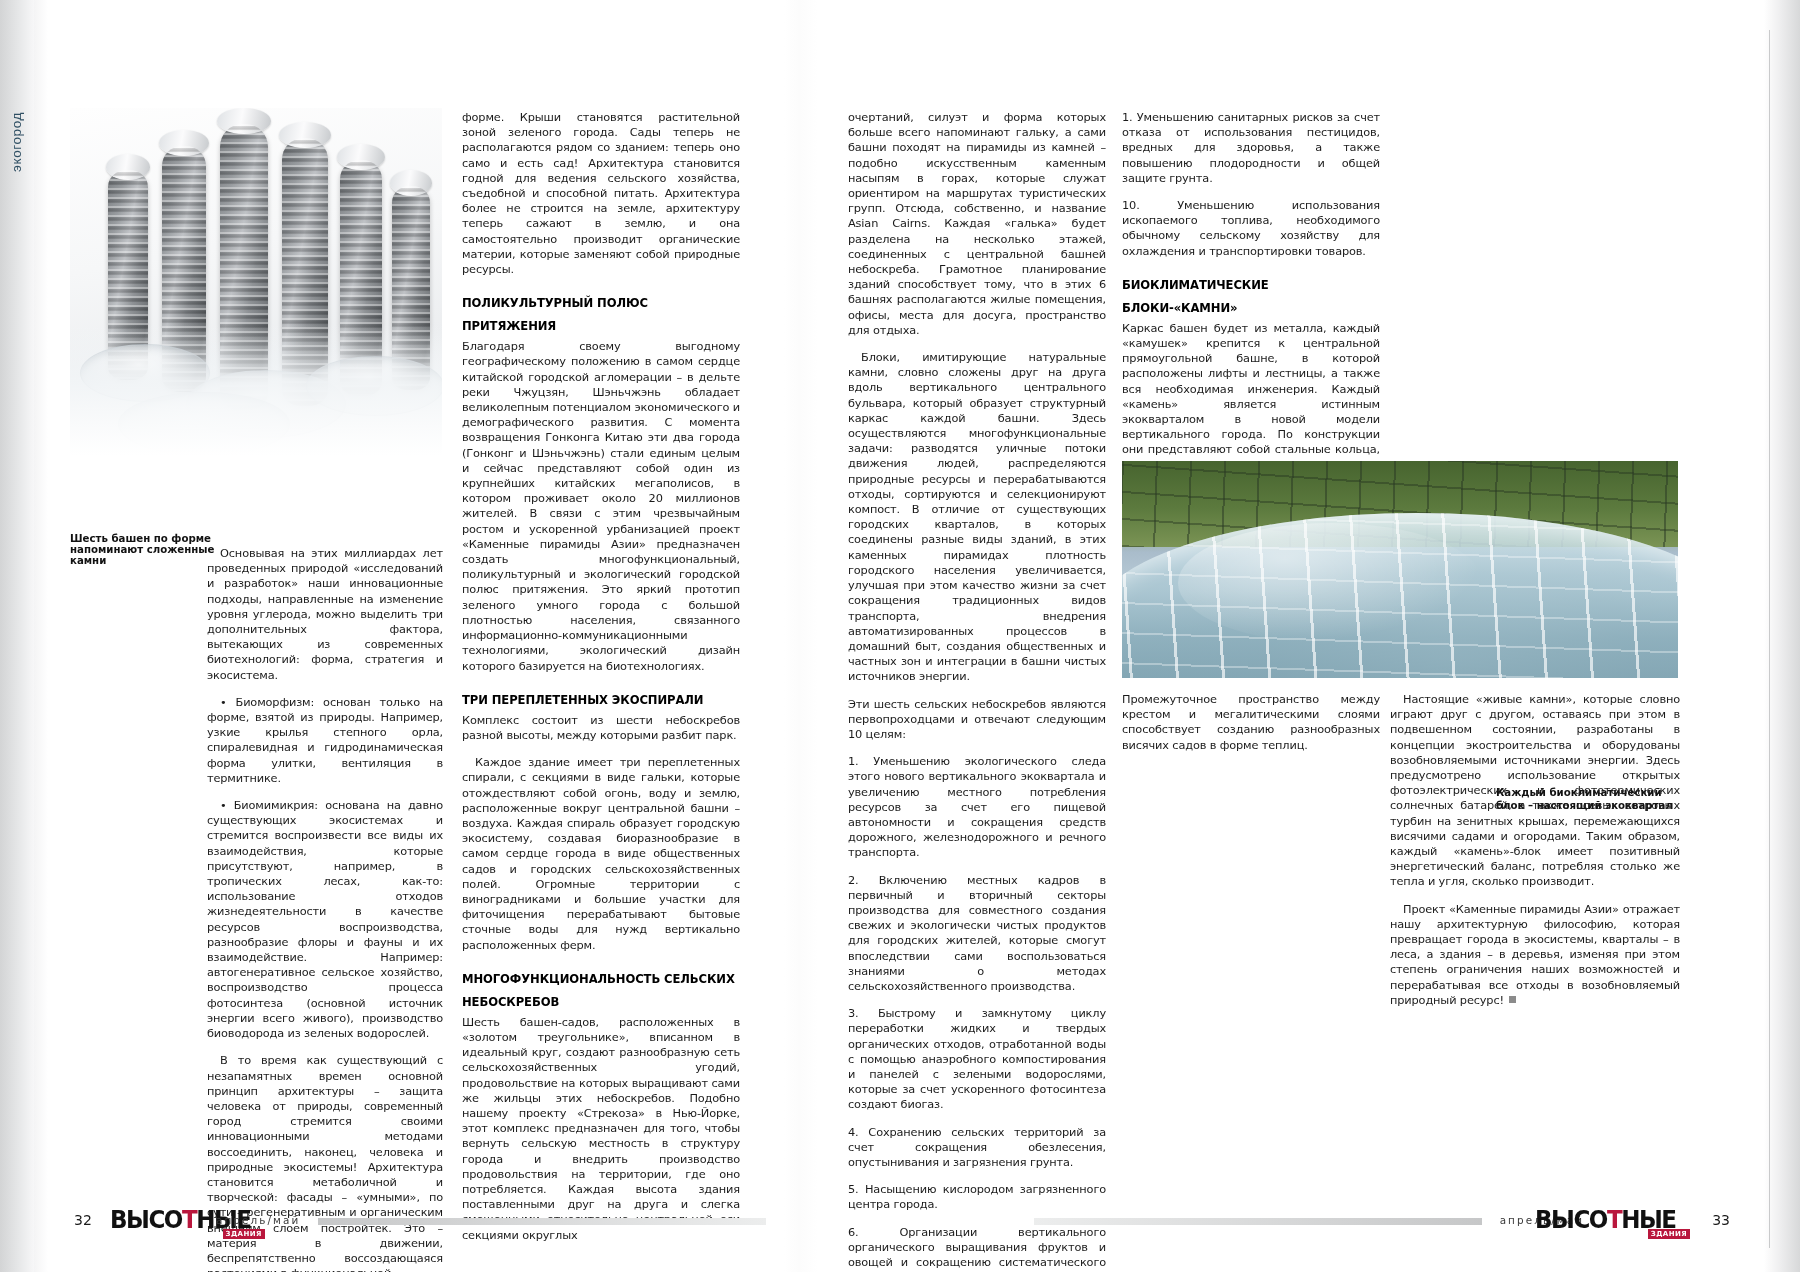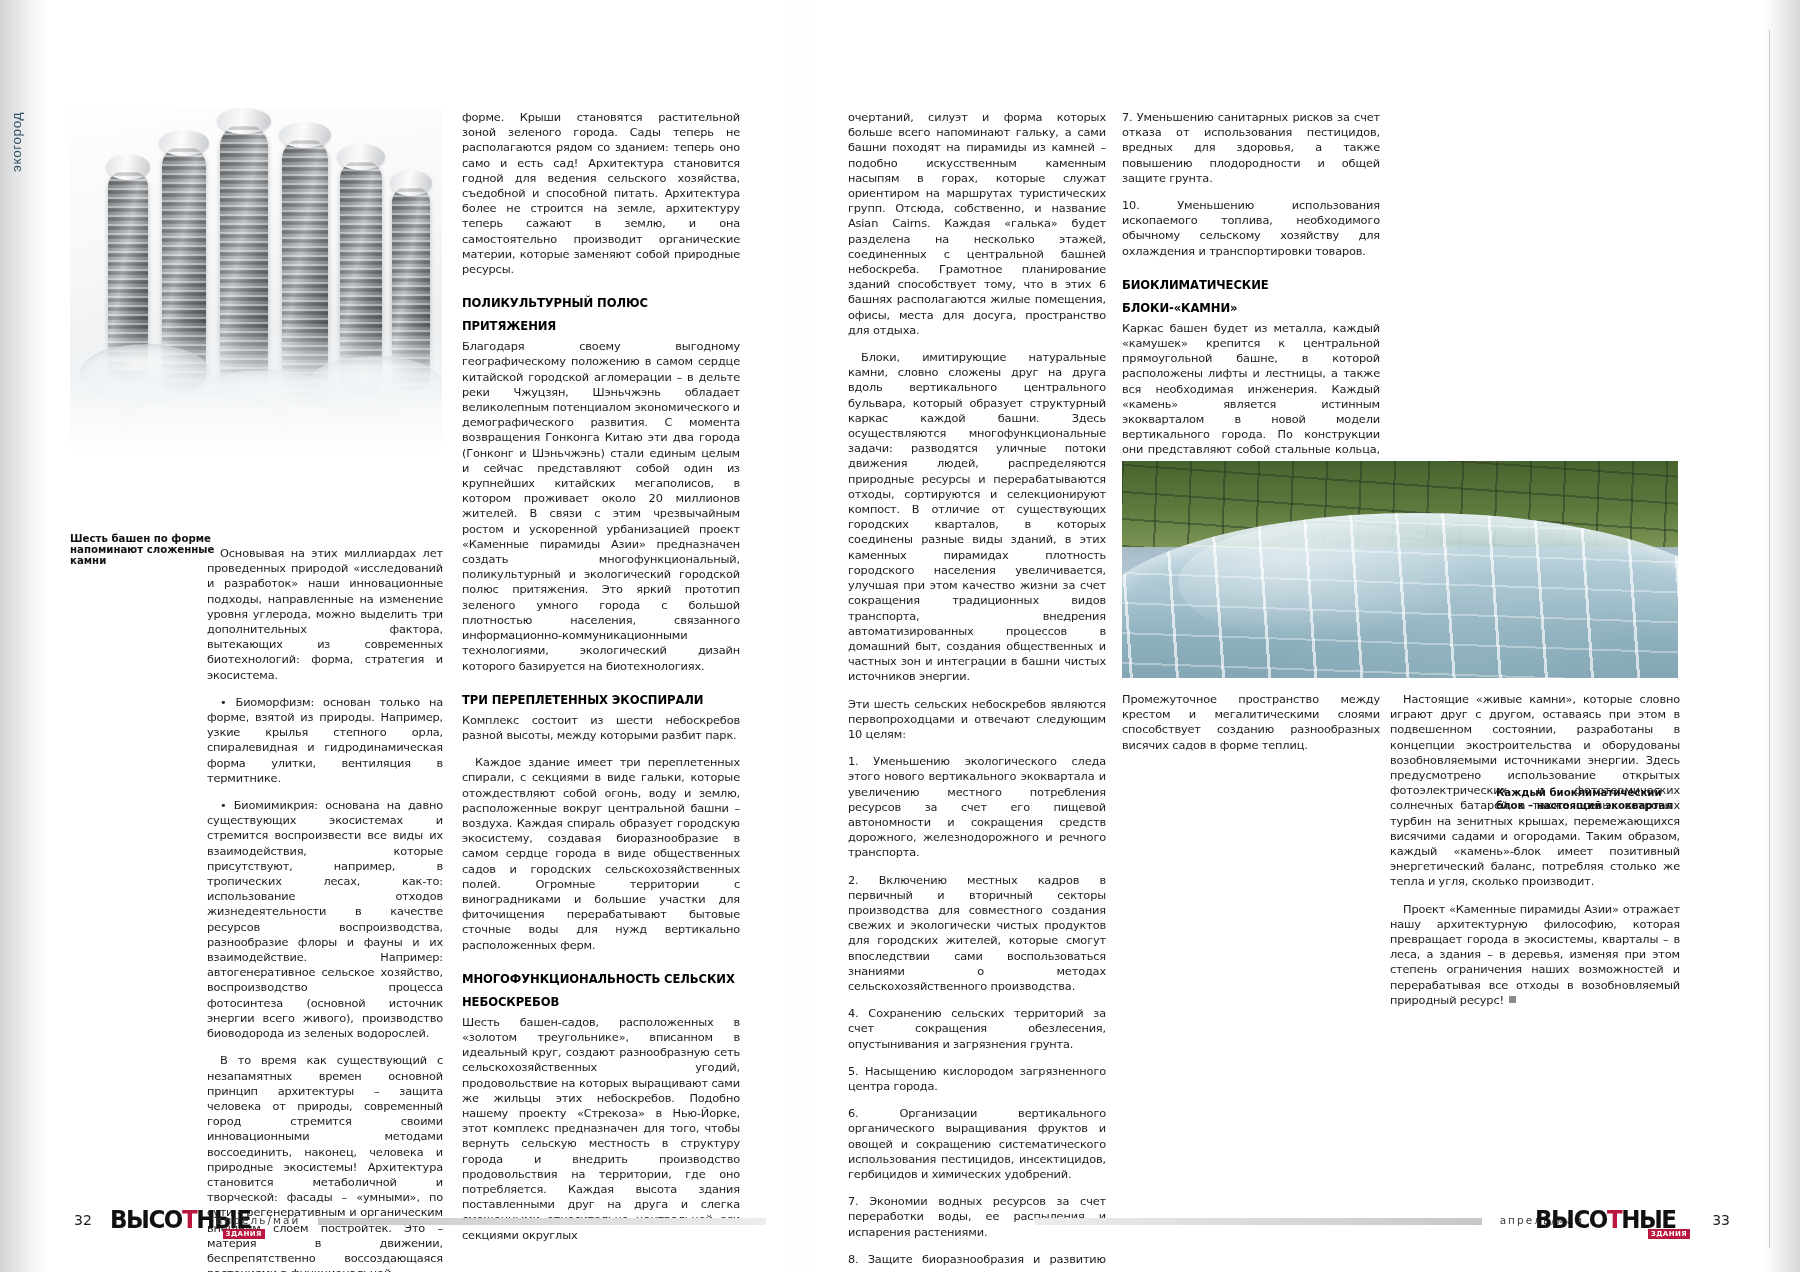--- a/index.html
+++ b/index.html
@@ -272,29 +272,30 @@
     <h3 class="sec">МНОГОФУНКЦИОНАЛЬНОСТЬ СЕЛЬСКИХ НЕБОСКРЕБОВ</h3>
     <p>Шесть башен-садов, расположенных в «золотом треугольнике», вписанном в идеальный круг, создают разнообразную сеть сельскохозяйственных угодий, продовольствие на которых выращивают сами же жильцы этих небоскребов. Подобно нашему проекту «Стрекоза» в Нью-Йорке, этот комплекс предназначен для того, чтобы вернуть сельскую местность в структуру города и внедрить производство продовольствия на территории, где оно потребляется. Каждая высота здания поставленными друг на друга и слегка смещенными относительно центральной оси секциями округлых</p>
   </div>
 
   <div class="col" style="left:848px;top:110px;width:258px;height:880px;">
     <p>очертаний, силуэт и форма которых больше всего напоминают гальку, а сами башни походят на пирамиды из камней – подобно искусственным каменным насыпям в горах, которые служат ориентиром на маршрутах туристических групп. Отсюда, собственно, и название Asian Cairns. Каждая «галька» будет разделена на несколько этажей, соединенных с центральной башней небоскреба. Грамотное планирование зданий способствует тому, что в этих 6 башнях располагаются жилые помещения, офисы, места для досуга, пространство для отдыха.</p>
     <p class="ind">Блоки, имитирующие натуральные камни, словно сложены друг на друга вдоль вертикального центрального бульвара, который образует структурный каркас каждой башни. Здесь осуществляются многофункциональные задачи: разводятся уличные потоки движения людей, распределяются природные ресурсы и перерабатываются отходы, сортируются и селекционируют компост. В отличие от существующих городских кварталов, в которых соединены разные виды зданий, в этих каменных пирамидах плотность городского населения увеличивается, улучшая при этом качество жизни за счет сокращения традиционных видов транспорта, внедрения автоматизированных процессов в домашний быт, создания общественных и частных зон и интеграции в башни чистых источников энергии.</p>
     <p>Эти шесть сельских небоскребов являются первопроходцами и отвечают следующим 10 целям:</p>
     <p>1. Уменьшению экологического следа этого нового вертикального экоквартала и увеличению местного потребления ресурсов за счет его пищевой автономности и сокращения средств дорожного, железнодорожного и речного транспорта.</p>
     <p>2. Включению местных кадров в первичный и вторичный секторы производства для совместного создания свежих и экологически чистых продуктов для городских жителей, которые смогут впоследствии сами воспользоваться знаниями о методах сельскохозяйственного производства.</p>
+    <p>3. Быстрому и замкнутому циклу переработки жидких и твердых органических отходов, отработанной воды с помощью анаэробного компостирования и панелей с зелеными водорослями, которые за счет ускоренного фотосинтеза создают биогаз.</p>
     <p>4. Сохранению сельских территорий за счет сокращения обезлесения, опустынивания и загрязнения грунта.</p>
     <p>5. Насыщению кислородом загрязненного центра города.</p>
     <p>6. Организации вертикального органического выращивания фруктов и овощей и сокращению систематического использования пестицидов, инсектицидов, гербицидов и химических удобрений.</p>
     <p>7. Экономии водных ресурсов за счет переработки воды, ее распыления и испарения растениями.</p>
     <p>8. Защите биоразнообразия и развитию экосистемы в центре города.</p>
   </div>
 
   <div class="col" style="left:1122px;top:110px;width:258px;height:330px;">
-    <p>7. Уменьшению санитарных рисков за счет отказа от использования пестицидов, вредных для здоровья, а также повышению плодородности и общей защите грунта.</p>
+    <p>1. Уменьшению санитарных рисков за счет отказа от использования пестицидов, вредных для здоровья, а также повышению плодородности и общей защите грунта.</p>
     <p>10. Уменьшению использования ископаемого топлива, необходимого обычному сельскому хозяйству для охлаждения и транспортировки товаров.</p>
     <h3 class="sec">БИОКЛИМАТИЧЕСКИЕ БЛОКИ-«КАМНИ»</h3>
     <p>Каркас башен будет из металла, каждый «камушек» крепится к центральной прямоугольной башне, в которой расположены лифты и лестницы, а также вся необходимая инженерия. Каждый «камень» является истинным экокварталом в новой модели вертикального города. По конструкции они представляют собой стальные кольца, которые размещаются вокруг горизонтальных двойных палуб. Кольца связаны с центральной башней балками Виренделя, которые обеспечивают максимальную гибкость и пространственную модульность. Эти огромные балки образуют крест, который позволяет максимально использовать каждый «камень».</p>
   </div>
 
   <div class="photo2">
     <div class="p2-canopy"></div>
     <div class="p2-dome"></div>
     <div class="p2-ribs"></div>
     <div class="p2-glare"></div>

